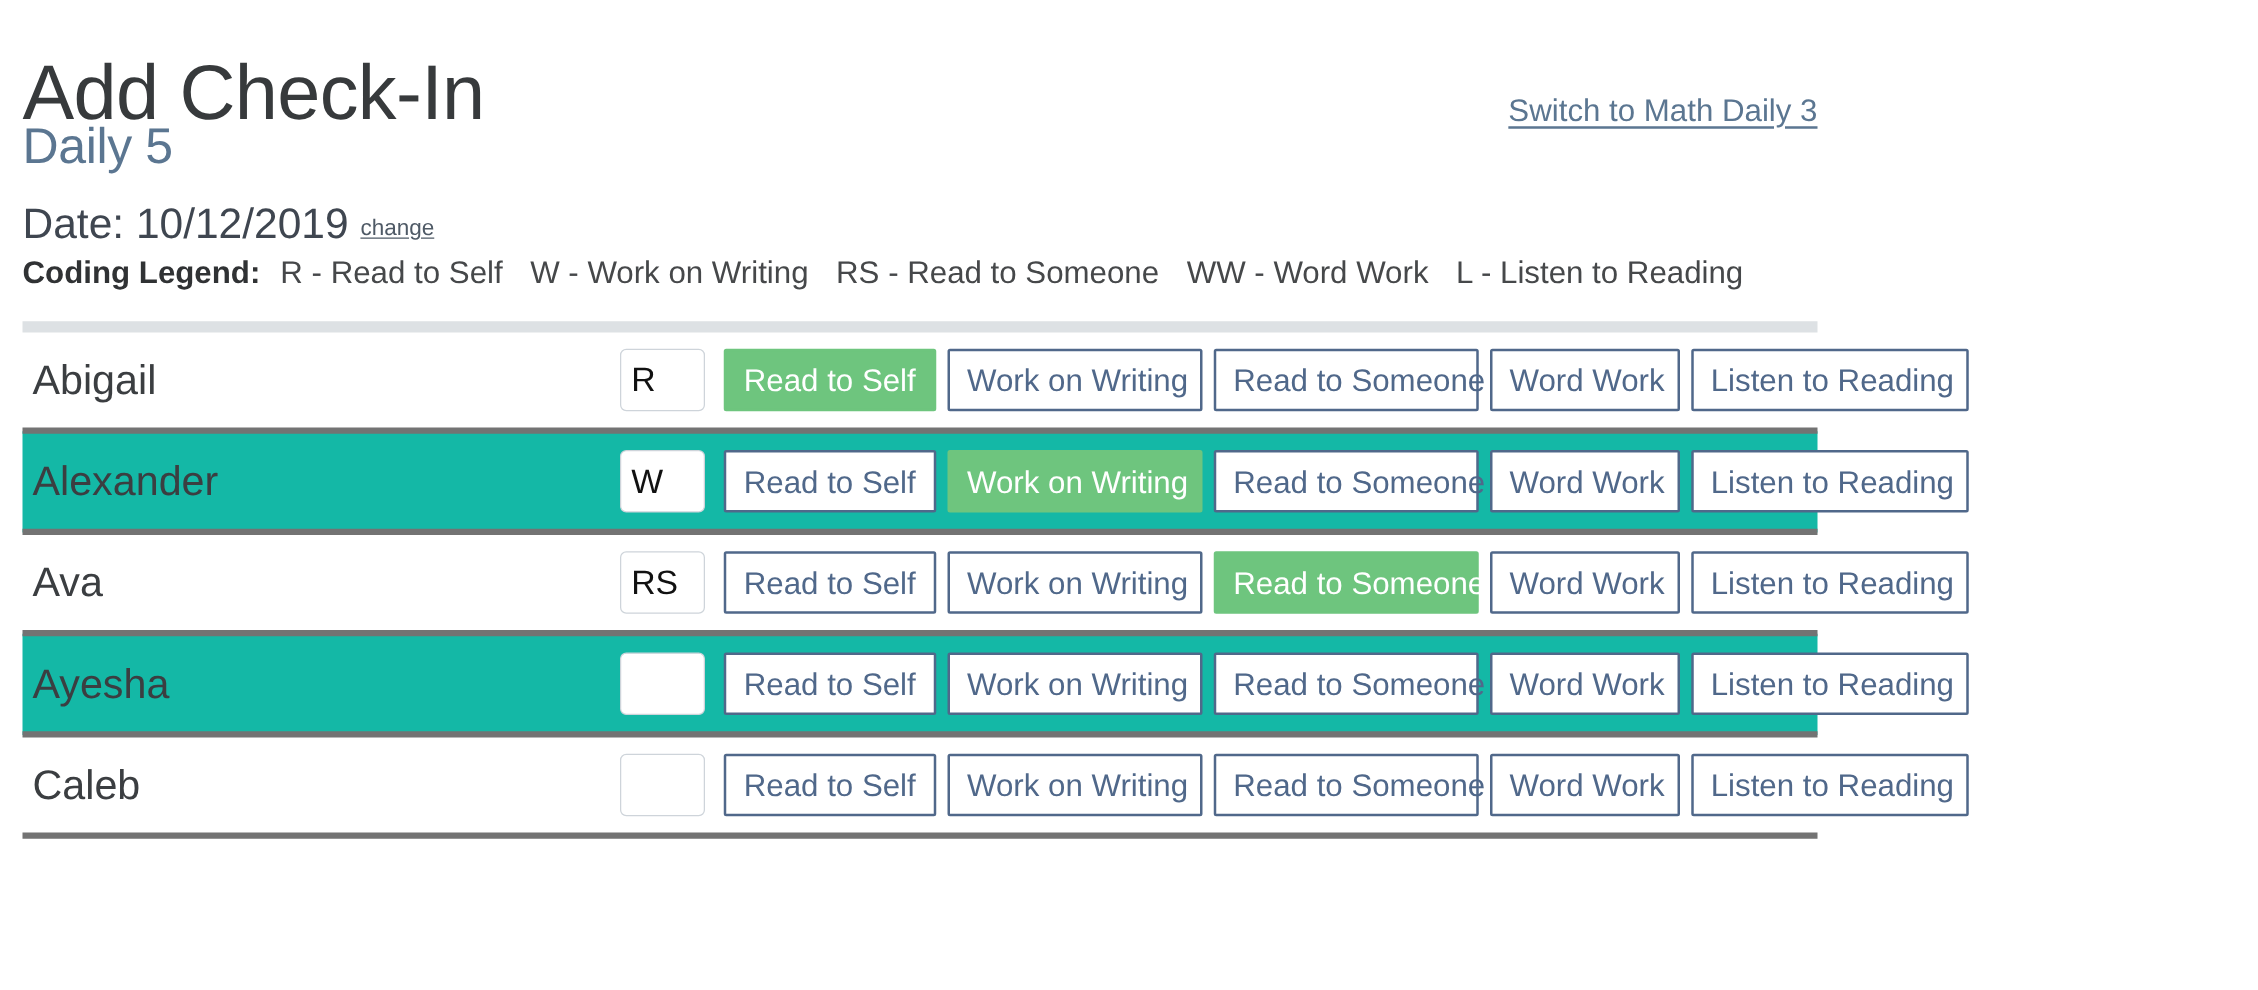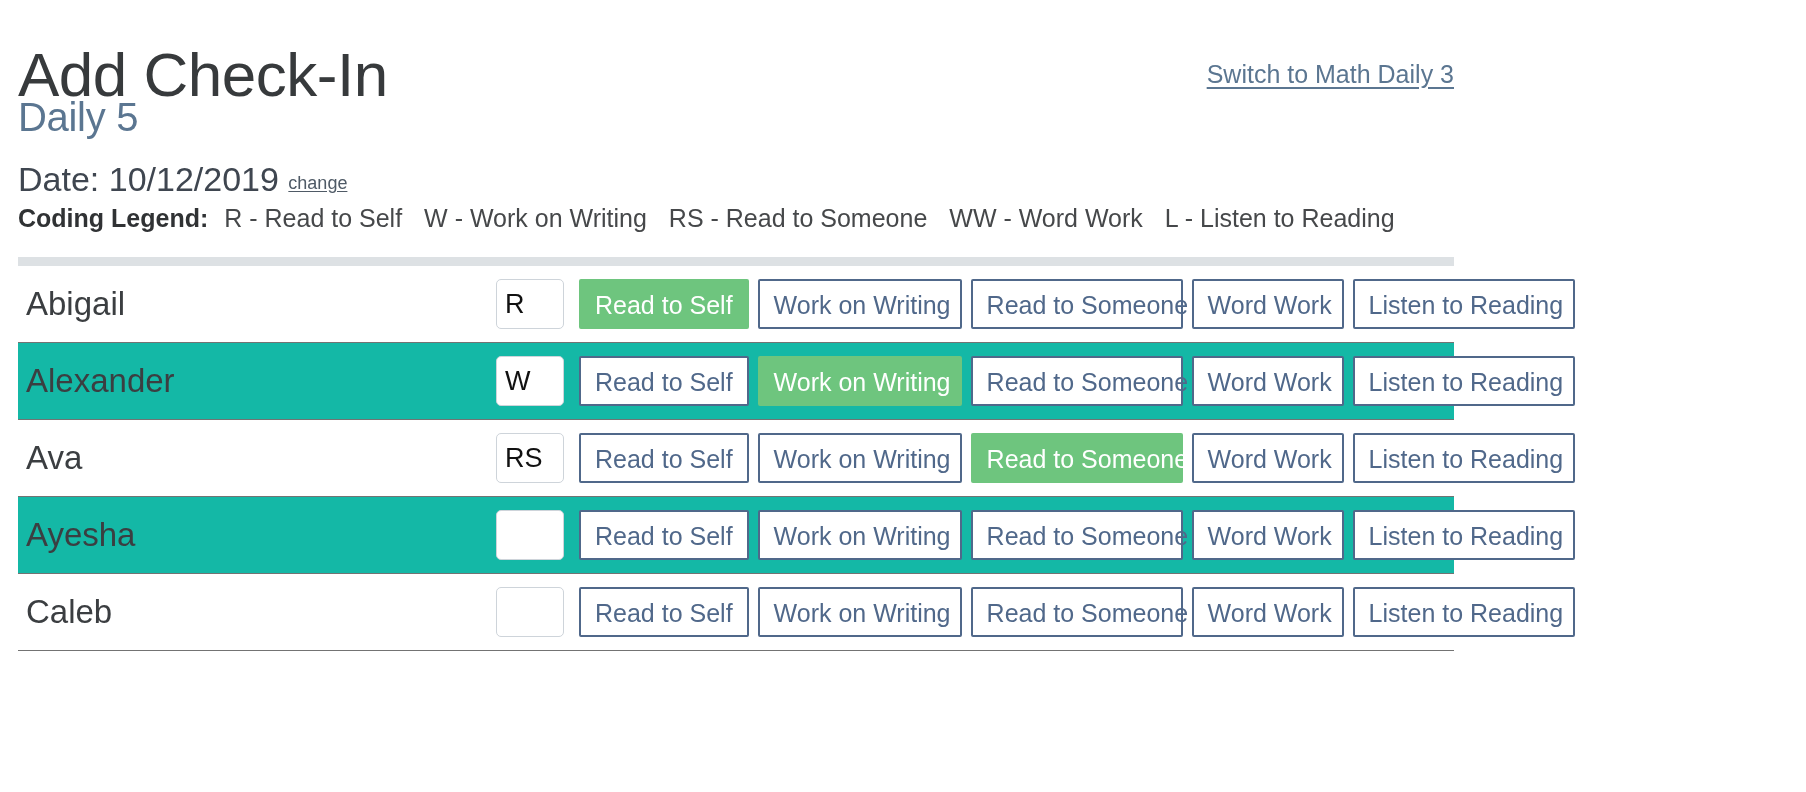--- a/index.html
+++ b/index.html
@@ -34,21 +34,21 @@
     font-size: 62px;
     line-height: 1.0;
     font-weight: 400;
     color: #373a3c;
     letter-spacing: -0.5px;
     white-space: nowrap;
   }
   .switch-link {
     position: absolute;
     right: 0;
-    top: 62px;
+    top: 77px;
     font-size: 25px;
     line-height: 1;
     color: #5b7691;
     text-decoration: underline;
     text-underline-offset: 4px;
     white-space: nowrap;
     cursor: pointer;
   }
 
   
@@ -107,21 +107,21 @@
     width: 100%;
   }
 
   
   .roster {
     width: 100%;
     border-collapse: collapse;
     table-layout: fixed;
   }
   .roster tr {
-    border-bottom: 1px solid #737373;
+    border-bottom: 5px solid #737373;
   }
   .roster tr.striped {
     background: #14b8a6;
   }
   .roster td {
     padding: 0;
     vertical-align: middle;
     height: 76px;
   }
   td.name-cell {

